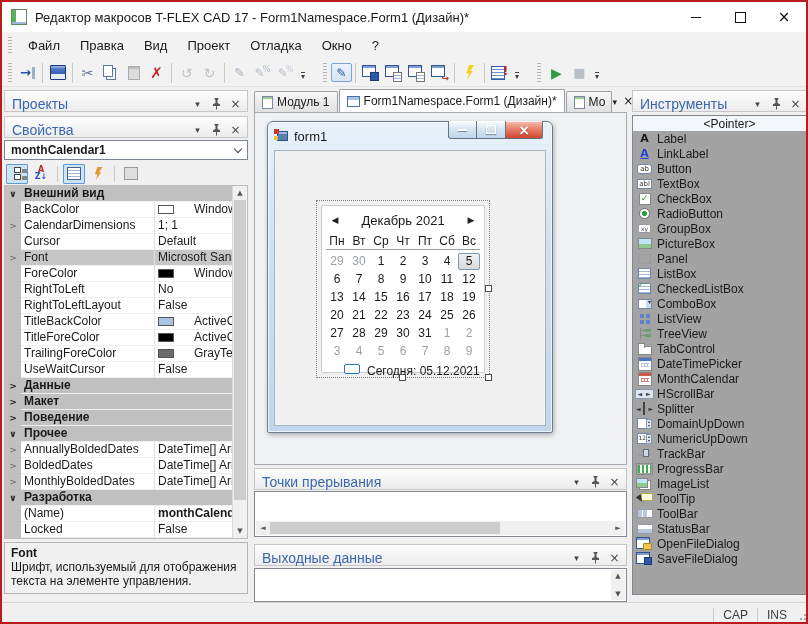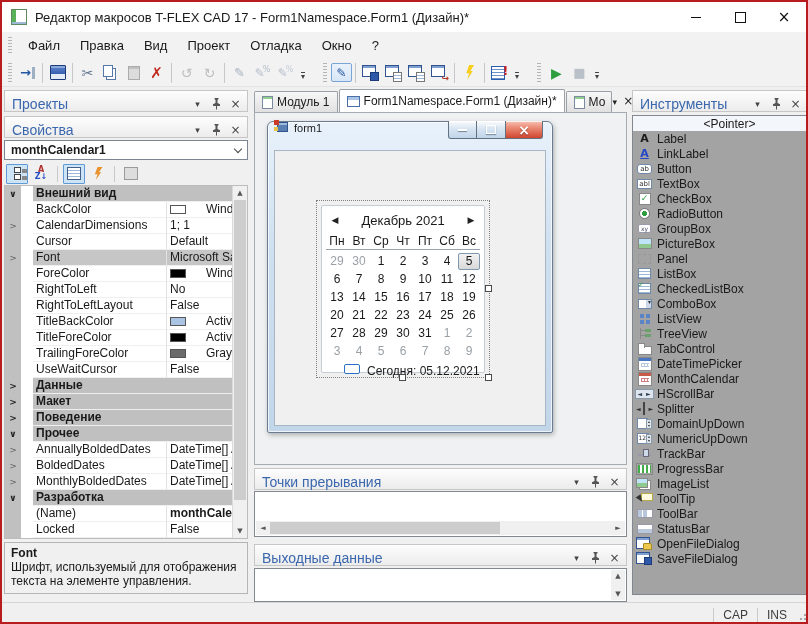--- a/index.html
+++ b/index.html
@@ -107,21 +107,21 @@
   .pti-pages::before{content:"";width:12px;height:11px;border:1px solid #9a9a9a;background:#ddd;display:block;}
 
   
   .pgrid{position:absolute;left:2px;top:98px;width:244px;height:354px;border:1px solid #bcbcbc;
          background:#fff;display:flex;overflow:hidden;}
   .pg-rows{flex:1;overflow:hidden;}
   .pg-row{display:flex;height:16px;line-height:15px;font-size:12px;}
   .pg-gut{width:16px;flex:none;background:#c0c0c0;color:#666;font-size:9px;text-align:center;
           font-family:"DejaVu Sans",sans-serif;line-height:16px;}
   .pg-name{width:134px;flex:none;padding-left:3px;border-right:1px solid #e2e2e2;border-bottom:1px solid #efefef;
-           overflow:hidden;white-space:nowrap;margin-left:12px;}
+           overflow:hidden;white-space:nowrap;}
   .pg-val{flex:1;padding-left:3px;border-bottom:1px solid #efefef;overflow:hidden;white-space:nowrap;
           display:flex;align-items:center;gap:20px;}
   .swatch{display:none;width:16px;height:9px;border:1px solid #555;flex:none;}
   .swatch.on{display:inline-block;}
   .pg-row.cat{font-weight:bold;}
   .pg-row.cat .pg-gut{color:#222;}
   .pg-row.cat .pg-name{background:#c0c0c0;border-right:none;width:auto;flex:1;}
   .pg-row.sel .pg-name,.pg-row.sel .pg-val{background:#c6c6c6;}
   .pg-row.vb .pg-vtext{font-weight:bold;}
   .pg-sb{width:15px;flex:none;background:#f0f0f0;border-left:1px solid #dadada;position:relative;
@@ -149,21 +149,21 @@
        font-family:"DejaVu Sans",sans-serif;}
   .tab-menu::before{content:"▾";font-size:9px;}
   .tab-close{font-size:12px;}
 
   .designer{position:absolute;left:2px;top:25px;width:373px;height:353px;background:#f0f1f2;
             border:1px solid #a5abb3;overflow:hidden;}
   .dform{position:absolute;left:12px;top:8px;width:286px;height:312px;
          border:1px solid #6b7c90;border-radius:6px 6px 2px 2px;
          background:linear-gradient(#e9f2fb,#cfe0f0 40%,#c2d6ea);
          box-shadow:inset 0 0 0 1px rgba(255,255,255,.7),1px 2px 5px rgba(0,0,0,.28);}
-  .dform-title{height:28px;display:flex;align-items:flex-start;padding-left:9px;gap:6px;font-size:11px;}
+  .dform-title{height:28px;display:flex;align-items:center;padding-left:9px;gap:6px;font-size:13px;}
   .dform-ico{width:11px;height:10px;background:#5a7fb5;border:1px solid #33548a;
              box-shadow:inset 0 2px 0 #9db9dd;position:relative;flex:none;}
   .dform-ico::before{content:"";position:absolute;left:-4px;top:-3px;width:5px;height:5px;background:#cc3a2a;}
   .dform-ico::after{content:"";position:absolute;left:-4px;top:4px;width:4px;height:4px;background:#e8c34a;}
   .cap-btns{position:absolute;top:-1px;right:9px;display:flex;}
   .cap{height:18px;border:1px solid #62717f;border-top:none;display:flex;align-items:center;justify-content:center;
        background:linear-gradient(#fdfdfd,#dbe7f3 40%,#c0d5ea);box-shadow:inset 0 1px 0 rgba(255,255,255,.8);}
   .cap-min{width:29px;border-radius:0 0 0 3px;}
   .cap-max{width:29px;border-left:none;}
   .cap-close{width:37px;border-left:none;border-radius:0 0 3px 0;

